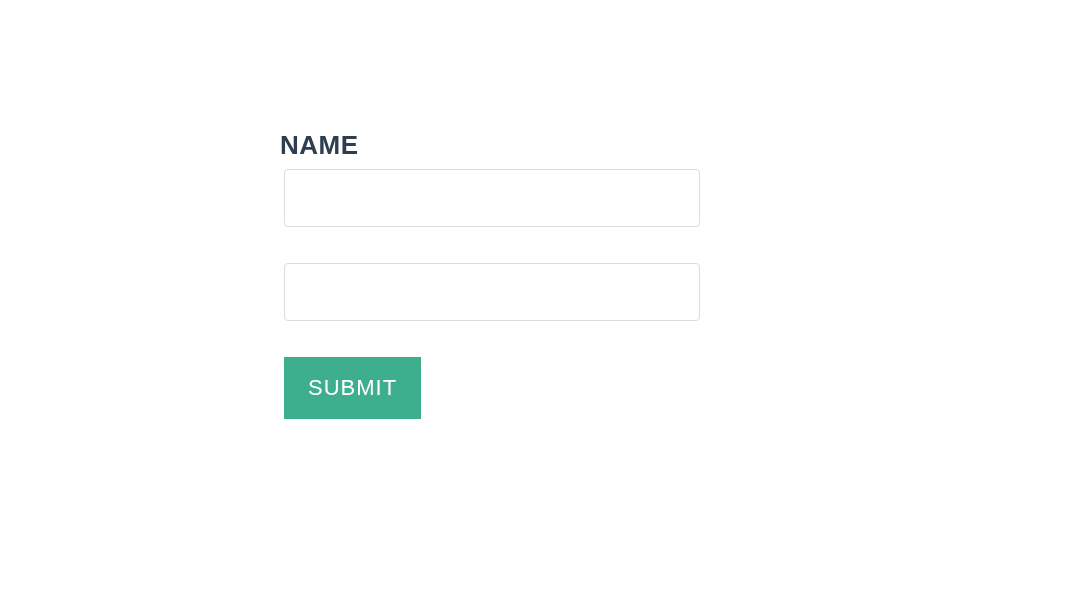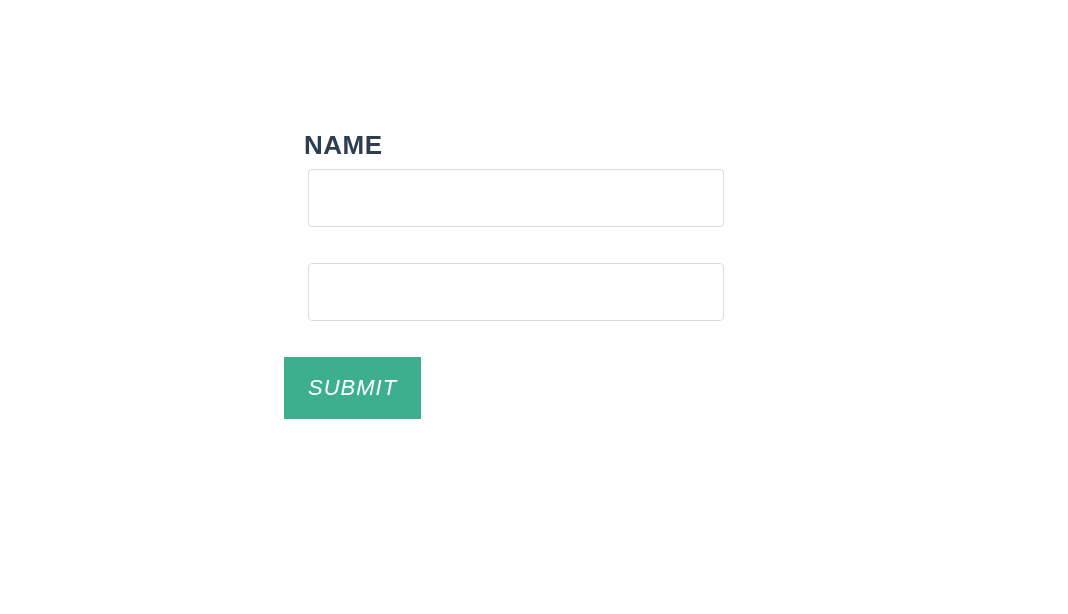--- a/index.html
+++ b/index.html
@@ -12,21 +12,20 @@
       height: 614px;
       background: #ffffff;
       font-family: -apple-system, BlinkMacSystemFont, "Segoe UI", Helvetica, Arial, sans-serif;
     }
     .form-container {
       padding-top: 130px;
       padding-left: 280px;
     }
     .form-group {
       margin-bottom: 36px;
-      margin-left: 24px;
     }
     .form-label {
       display: block;
       font-size: 26px;
       font-weight: 700;
       color: #2c3e50;
       letter-spacing: 0.5px;
       margin-bottom: 8px;
     }
     .form-input {
@@ -47,21 +46,20 @@
       margin-left: 4px;
       padding: 18px 24px;
       font-size: 22px;
       font-weight: 400;
       color: #ffffff;
       background: #3eaf8e;
       border: none;
       cursor: pointer;
       letter-spacing: 1px;
       font-family: inherit;
-      font-style: italic;
     }
   </style>
 </head>
 <body>
 
 <div class="form-container">
   <div class="form-group">
     <label class="form-label">NAME</label>
     <input type="text" class="form-input" value="" style="">
   </div>

